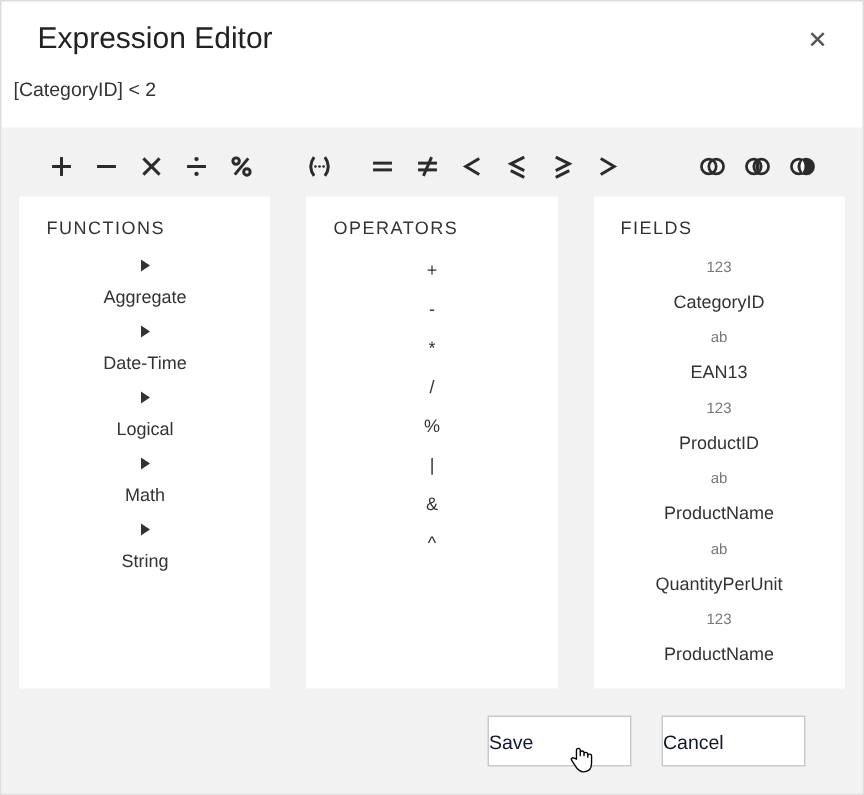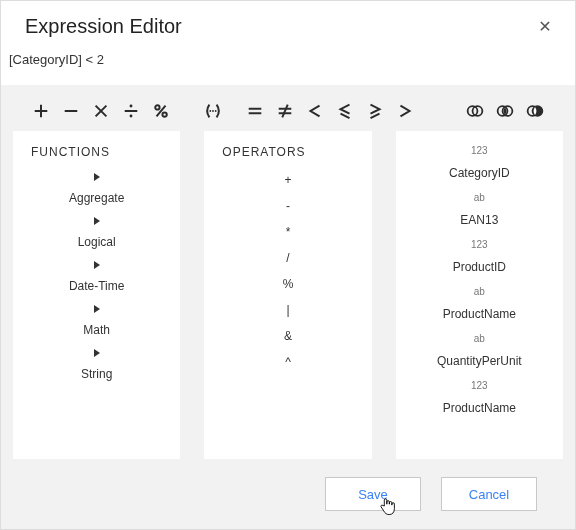--- a/index.html
+++ b/index.html
@@ -150,24 +150,24 @@
     justify-content: flex-end;
     gap: 20px;
     padding: 18px 26px 4px 26px;
   }
   .btn {
     min-width: 96px;
     height: 34px;
     background: #fff;
     border: 1px solid #c8c8c8;
     font-size: 13px;
-    color: #3b82f6;
-    display: flex;
-    align-items: center;
-    justify-content: center;
+    color: #0f172a;
+    display: flex;
+    align-items: center;
+    justify-content: flex-start;
     cursor: pointer;
     position: relative;
   }
   .cursor-hand {
     position: absolute;
     left: 52px;
     top: 18px;
     pointer-events: none;
   }
   .cursor-hand svg {
@@ -305,25 +305,25 @@
 
       <div class="panel">
         <div class="panel-title">FUNCTIONS</div>
         <div class="panel-list" id="functions-list">
             <div class="func-item">
               <span class="tri"></span>
               <span>Aggregate</span>
             </div>
             <div class="func-item">
               <span class="tri"></span>
-              <span>Logical</span>
+              <span>Date-Time</span>
             </div>
             <div class="func-item">
               <span class="tri"></span>
-              <span>Date-Time</span>
+              <span>Logical</span>
             </div>
             <div class="func-item">
               <span class="tri"></span>
               <span>Math</span>
             </div>
             <div class="func-item">
               <span class="tri"></span>
               <span>String</span>
             </div>
           </div>
@@ -353,20 +353,21 @@
             <div class="op-item">
               <span>&amp;</span>
             </div>
             <div class="op-item">
               <span>^</span>
             </div>
           </div>
       </div>
 
       <div class="panel">
+        <div class="panel-title">FIELDS</div>
         <div class="panel-list" id="fields-list">
             <div class="field-item">
               <span class="field-type">123</span>
               <span>CategoryID</span>
             </div>
             <div class="field-item">
               <span class="field-type">ab</span>
               <span>EAN13</span>
             </div>
             <div class="field-item">

